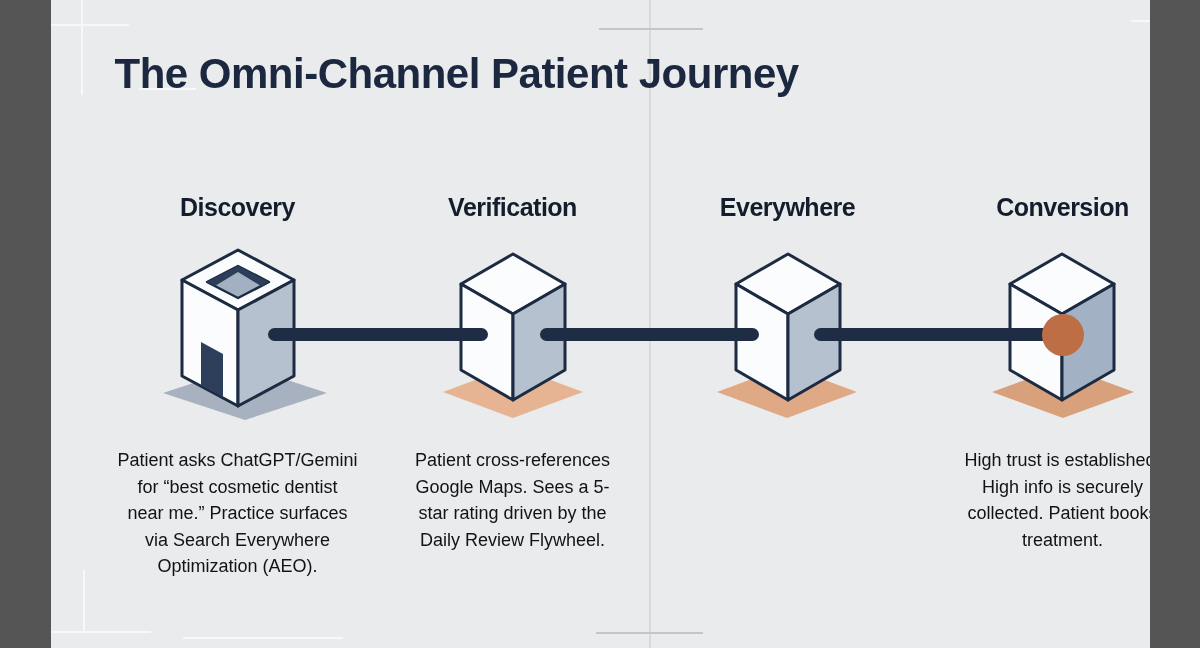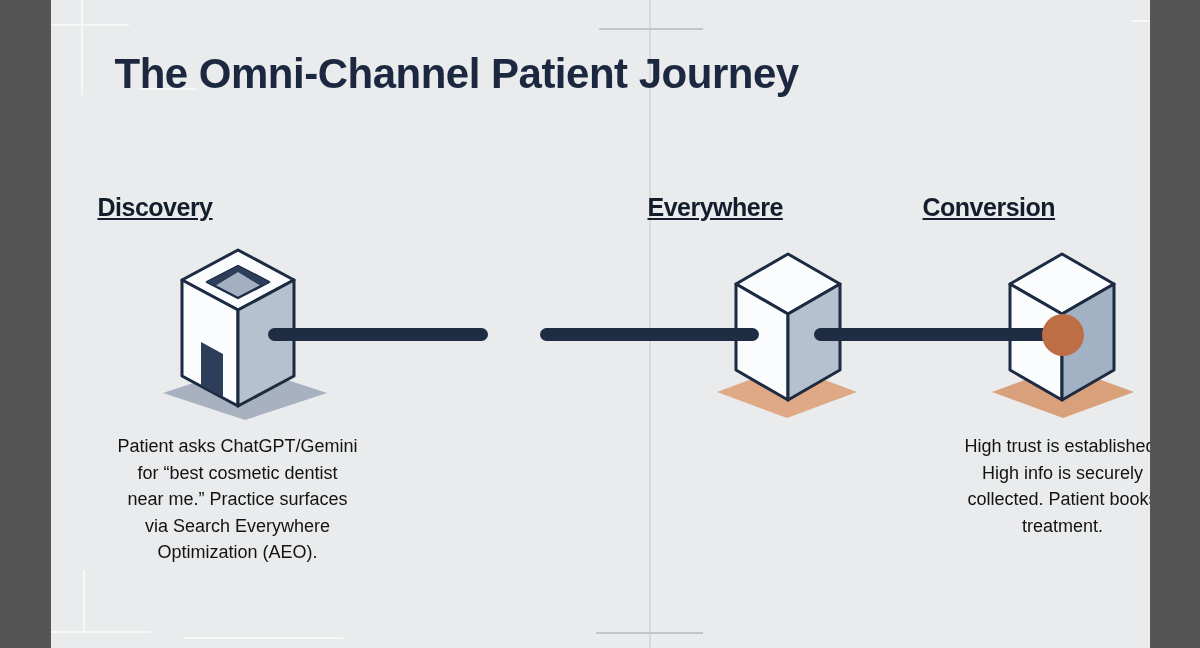--- a/index.html
+++ b/index.html
@@ -31,35 +31,35 @@
   }
   .mark{position:absolute;pointer-events:none;}
   .divider-v{left:598px;top:0;width:2px;height:648px;background:var(--divider);opacity:.8;}
   .page-title{
     position:absolute;left:64px;top:50px;
     font-size:42px;font-weight:700;letter-spacing:-0.5px;color:var(--title);
     white-space:nowrap;
   }
   .stage{position:absolute;top:140px;width:320px;height:460px;}
   .stage-label{
-    position:absolute;top:53px;left:20px;width:280px;text-align:left;
-    font-size:25px;font-weight:700;letter-spacing:-0.5px;color:var(--heading);text-decoration:underline;
+    position:absolute;top:53px;left:20px;width:280px;text-align:center;
+    font-size:25px;font-weight:700;letter-spacing:-0.5px;color:var(--heading);
   }
   .icon-shadow{position:absolute;top:226px;}
   .icon{position:absolute;}
   .icon polygon{stroke:var(--outline);stroke-width:3;stroke-linejoin:round;}
   .icon .no-stroke{stroke:none;}
   .face-light{fill:var(--face-light);}
   .face-shade{fill:var(--face-shade);}
   .face-shade2{fill:var(--face-shade2);}
   .inner-floor{fill:var(--inner-floor);}
   .inner-wall{fill:var(--inner-wall);stroke:none;}
   .door{fill:var(--inner-wall);stroke:none;}
   .stage-desc{
-    position:absolute;top:293px;left:0;width:320px;text-align:center;
+    position:absolute;top:307px;left:0;width:320px;text-align:center;
     font-size:18px;line-height:26.5px;color:var(--body);white-space:pre-line;
   }
   .connector{
     position:absolute;top:328px;height:13px;border-radius:7px;
     background:var(--line);z-index:20;
   }
   .node{position:absolute;left:990px;top:313px;z-index:21;}
   
   .m-gray{background:var(--mark-gray);}
   .m-white{background:var(--mark-white);}
@@ -104,20 +104,35 @@
       <polygon class="inner-wall no-stroke" points="61,20 92,36 84,40 61,26"></polygon>
       <polygon class="door no-stroke" points="24,96 46,108 46,151 24,139"></polygon>
     </svg>
     <div class="stage-desc">Patient asks ChatGPT/Gemini
 for “best cosmetic dentist
 near me.” Practice surfaces
 via Search Everywhere
 Optimization (AEO).</div>
   </section>
 
+  <section class="stage" style="left:302px;">
+    <div class="stage-label">Verification</div>
+    <svg class="icon-shadow" style="left:90px;" width="140" height="52" viewBox="0 0 140 52">
+      <polygon points="70,0 140,26 70,52 0,26" fill="#e6b493"></polygon>
+    </svg>
+    <svg class="icon" style="left:102px;top:110px;" width="116" height="154" viewBox="0 0 116 154">
+      <polygon class="face-light" points="58,4 110,34 58,64 6,34"></polygon>
+      <polygon class="face-light" points="6,34 58,64 58,150 6,120"></polygon>
+      <polygon class="face-shade" points="58,64 110,34 110,120 58,150"></polygon>
+    </svg>
+    <div class="stage-desc">Patient cross-references
+Google Maps. Sees a 5-
+star rating driven by the
+Daily Review Flywheel.</div>
+  </section>
 
   <section class="stage" style="left:577px;">
     <div class="stage-label">Everywhere</div>
     <svg class="icon-shadow" style="left:89px;" width="140" height="52" viewBox="0 0 140 52">
       <polygon points="70,0 140,26 70,52 0,26" fill="#e0a985"></polygon>
     </svg>
     <svg class="icon" style="left:102px;top:110px;" width="116" height="154" viewBox="0 0 116 154">
       <polygon class="face-light" points="58,4 110,34 58,64 6,34"></polygon>
       <polygon class="face-light" points="6,34 58,64 58,150 6,120"></polygon>
       <polygon class="face-shade" points="58,64 110,34 110,120 58,150"></polygon>

